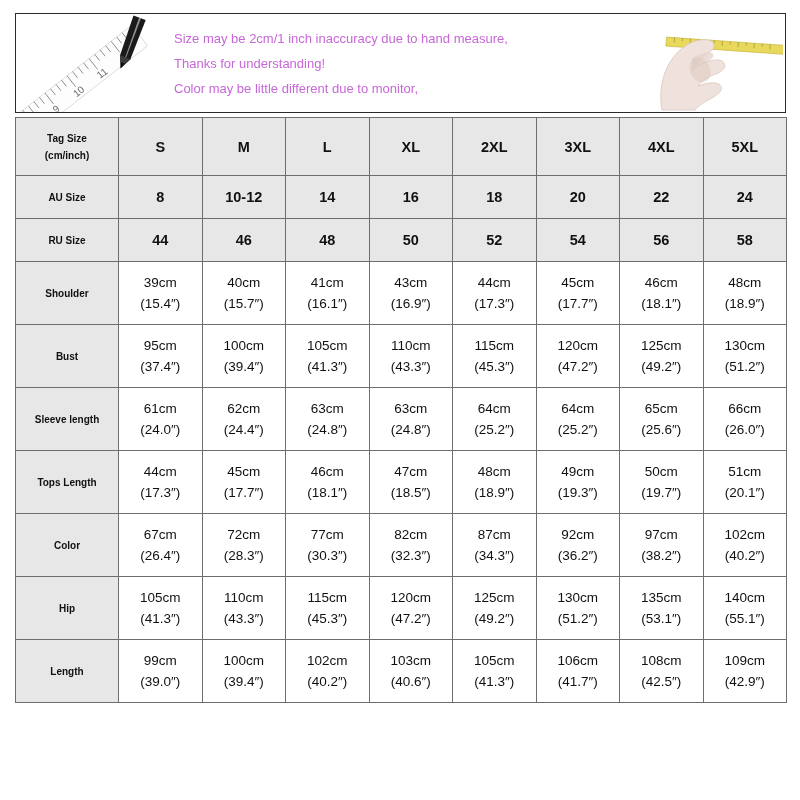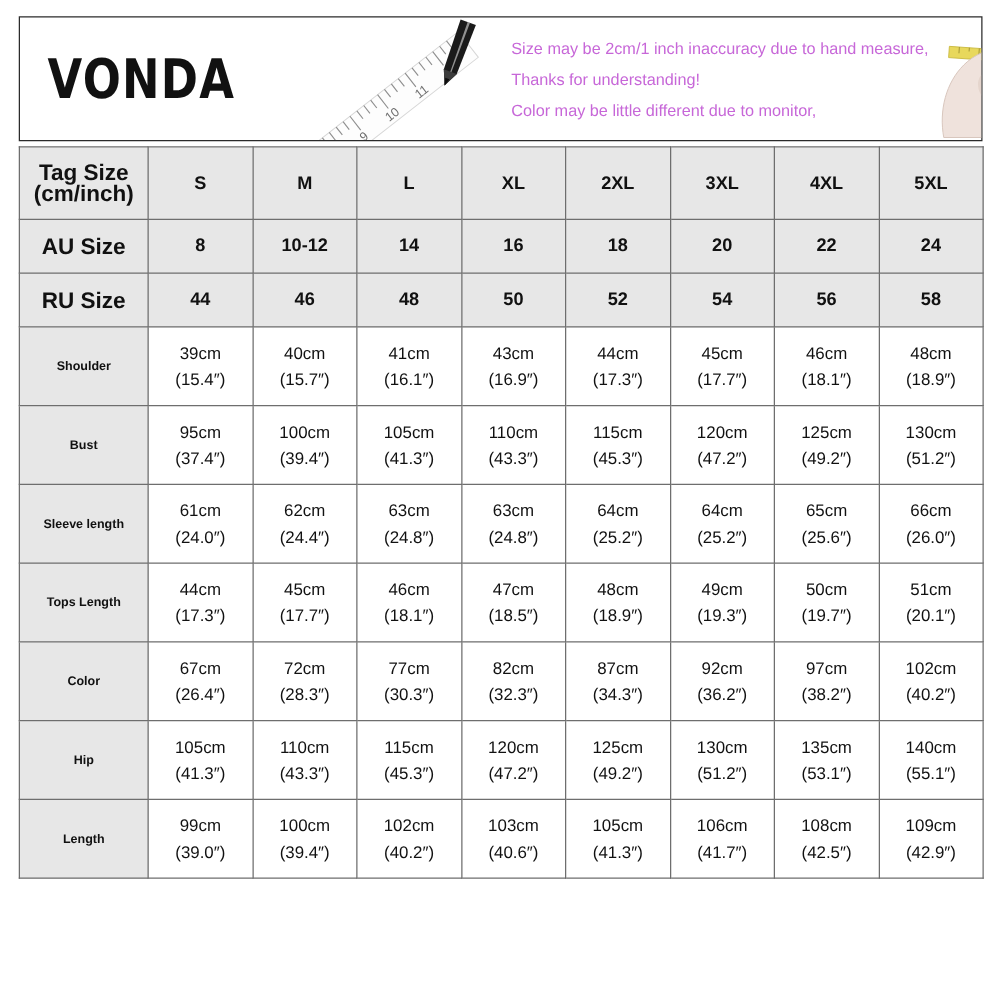--- a/index.html
+++ b/index.html
@@ -107,21 +107,21 @@
   
   tr.size-row td {
     background: #e7e7e7;
     font-weight: 700;
     font-size: 14.5px;
     height: 42px;
     padding: 0 2px;
   }
   tr.size-row.tall td { height: 57px; }
   tr.size-row td.label-cell {
-    font-size: 18px;
+    font-size: 10px;
     line-height: 17px;
   }
 
   
   tr.meas-row td {
     background: #ffffff;
     height: 62px;
     font-size: 13.5px;
     padding: 0 2px;
   }
@@ -139,23 +139,20 @@
     line-height: 21px;
   }
 </style>
 </head>
 <body>
 
 <div id="page">
 
   <div class="banner">
 
-    <div class="banner-logo">
-      <span class="logo-text">VONDA</span>
-    </div>
 
     <div class="banner-art">
       <svg width="155" height="100" viewBox="0 0 155 100">
 
         <g transform="rotate(-38 60 70)">
           <rect x="-10" y="58" width="150" height="26" fill="#fdfdfd" stroke="#d7d7d7" stroke-width="0.8"></rect>
           <g stroke="#8d8d8d" stroke-width="0.9">
             <line x1="2" y1="58" x2="2" y2="72"></line>
             <line x1="9" y1="58" x2="9" y2="66"></line>
             <line x1="16" y1="58" x2="16" y2="66"></line>

